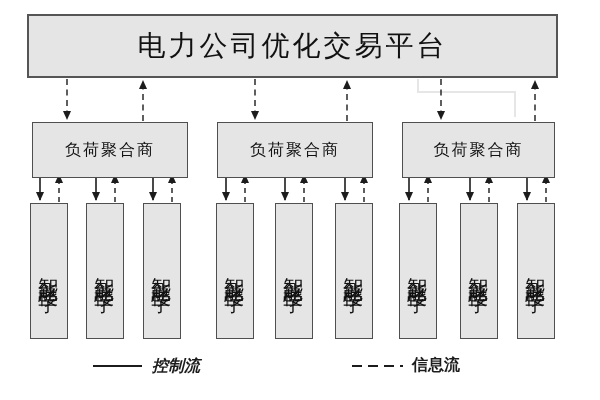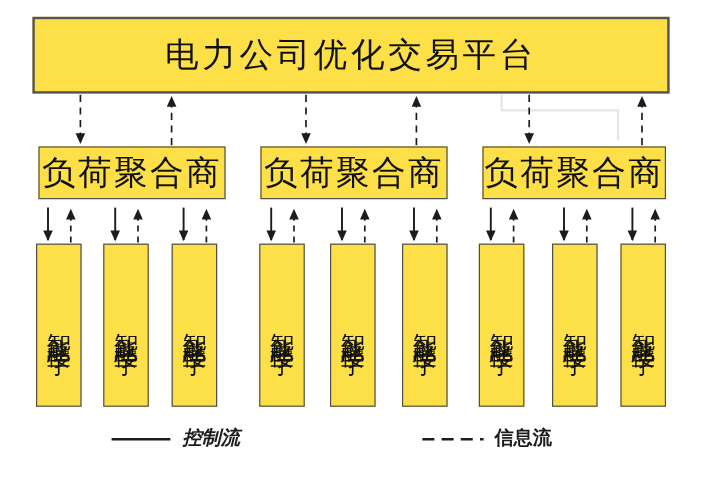--- a/index.html
+++ b/index.html
@@ -2,29 +2,29 @@
 <html><head>
 <meta charset="utf-8">
 <style>
   html,body{margin:0;padding:0;background:#fff;}
   .stage{
     position:relative;width:600px;height:400px;background:#ffffff;overflow:hidden;
     font-family:"Liberation Serif","DejaVu Serif",serif;color:#111;
   }
   .box{
     position:absolute;display:flex;align-items:center;justify-content:center;
-    background:#fde047;box-sizing:border-box;text-align:center;
+    background:#e5e5e5;box-sizing:border-box;text-align:center;
   }
   .platform{
     left:27px;top:14px;width:531px;height:64px;
     border:2px solid #555555;font-size:28px;letter-spacing:3px;
   }
   .aggregator{
-    top:122px;width:156px;height:44px;
-    border:1.6px solid #4f4f4f;font-size:28px;letter-spacing:2px;
+    top:122px;width:156px;height:56px;
+    border:1.6px solid #4f4f4f;font-size:16px;letter-spacing:2px;
   }
   .agg1{left:32px;} .agg2{left:217px;} .agg3{left:402px;width:153px;}
   .building{
     top:203px;width:38px;height:136px;
     border:1.6px solid #4f4f4f;font-size:20px;
     writing-mode:vertical-rl;text-orientation:upright;letter-spacing:5px;
   }
   .b1{left:30px;}.b2{left:86px;}.b3{left:143px;}
   .b4{left:216px;}.b5{left:275px;}.b6{left:335px;}
   .b7{left:399px;}.b8{left:460px;}.b9{left:517px;}

